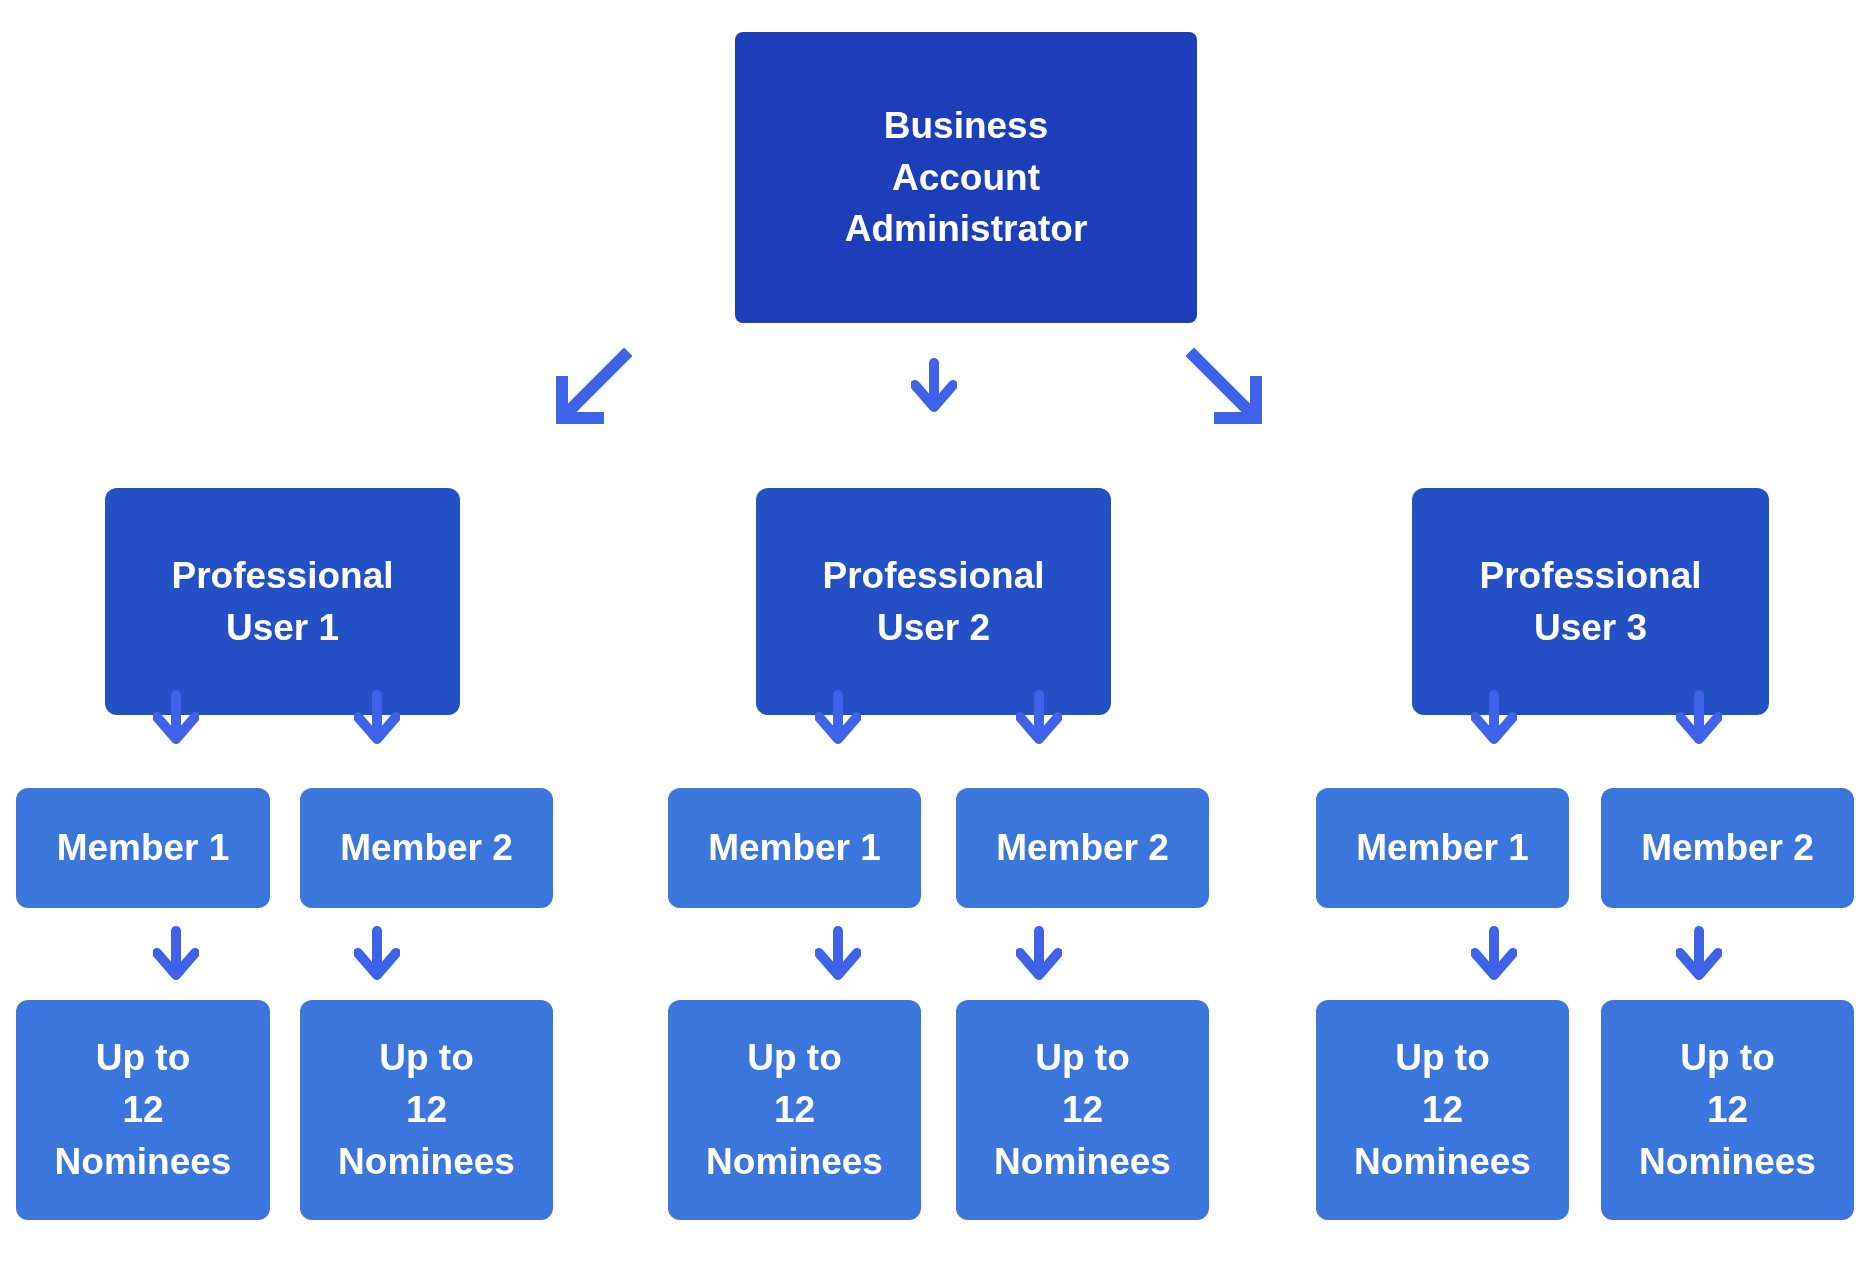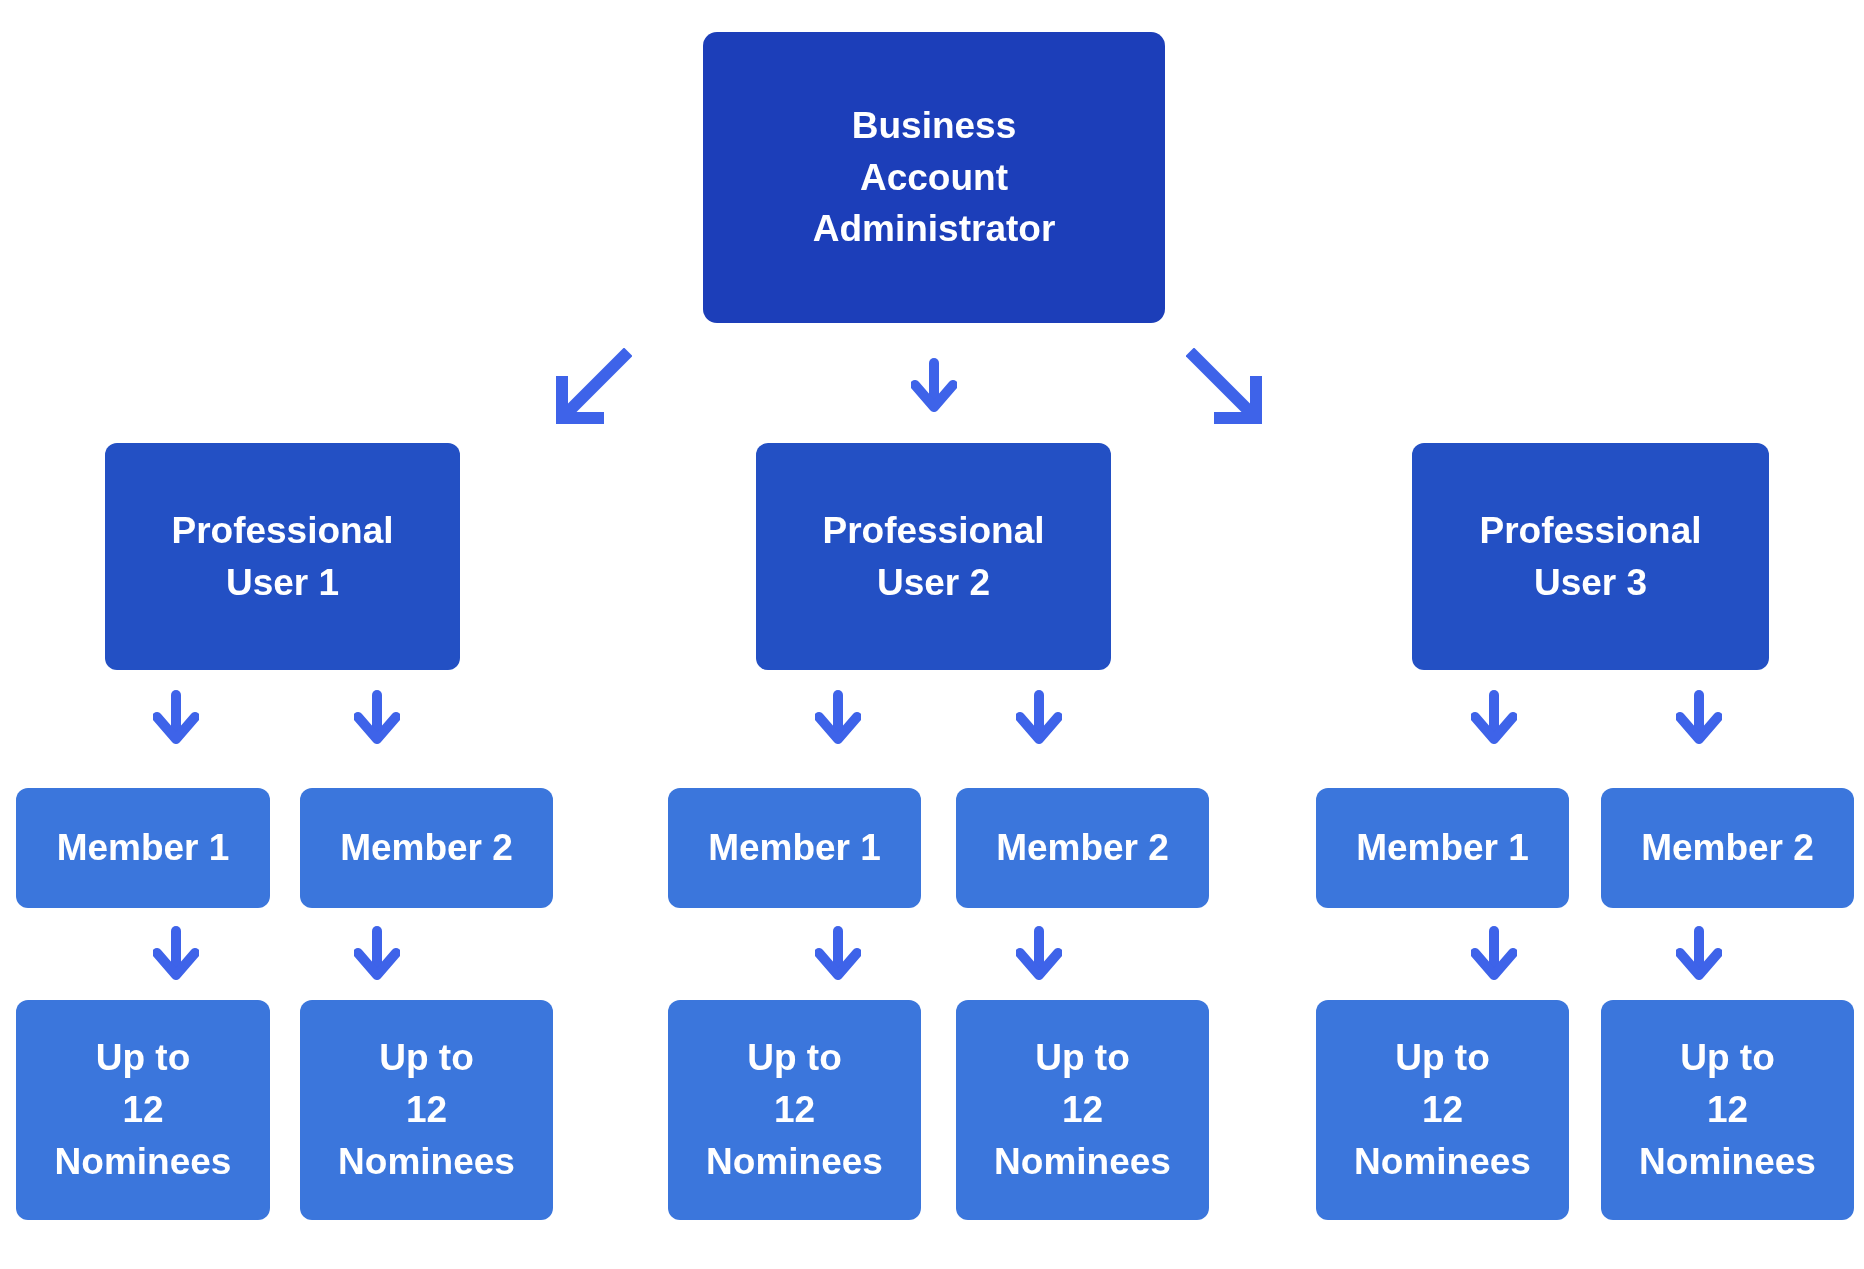--- a/index.html
+++ b/index.html
@@ -14,22 +14,22 @@
     position:absolute;
     display:flex;align-items:center;justify-content:center;
     color:var(--text,#ffffff);
     font-weight:700;
     font-size:37px;
     line-height:1.4;
     text-align:center;
     border-radius:12px;
   }
   .box .label{white-space:pre-line;}
-  .dark{background:var(--box-dark,#1C3EB9);border-radius:14px;}
-  .mid{background:var(--box-mid,#2350C4);}
+  .dark{background:var(--box-dark,#1C3EB9);border-radius:8px;margin-left:32px;}
+  .mid{background:var(--box-mid,#2350C4);margin-top:45px;}
   .light{background:var(--box-light,#3B76DC);align-items:center;}
   .arrow{position:absolute;display:block;}
   .st{fill:none;stroke:var(--arrow,#3E63E9);stroke-width:10;stroke-linecap:round;stroke-linejoin:round;}
   .stq{fill:none;stroke:var(--arrow,#3E63E9);stroke-width:12;stroke-linecap:square;stroke-linejoin:miter;}
 </style>
 </head>
 <body>
 
 <div class="stage">
 

